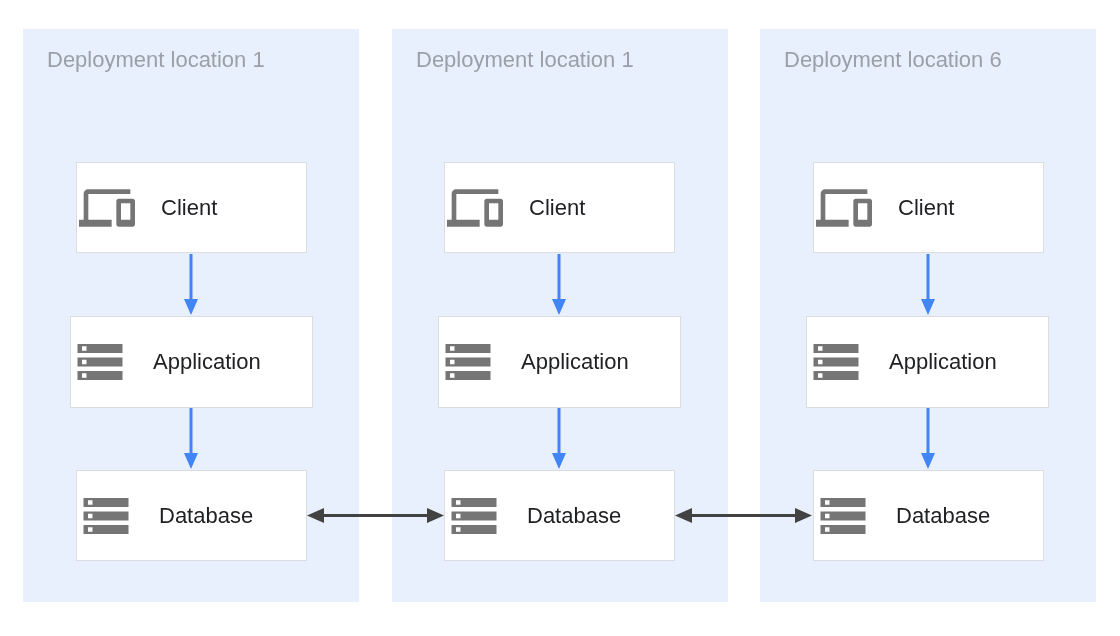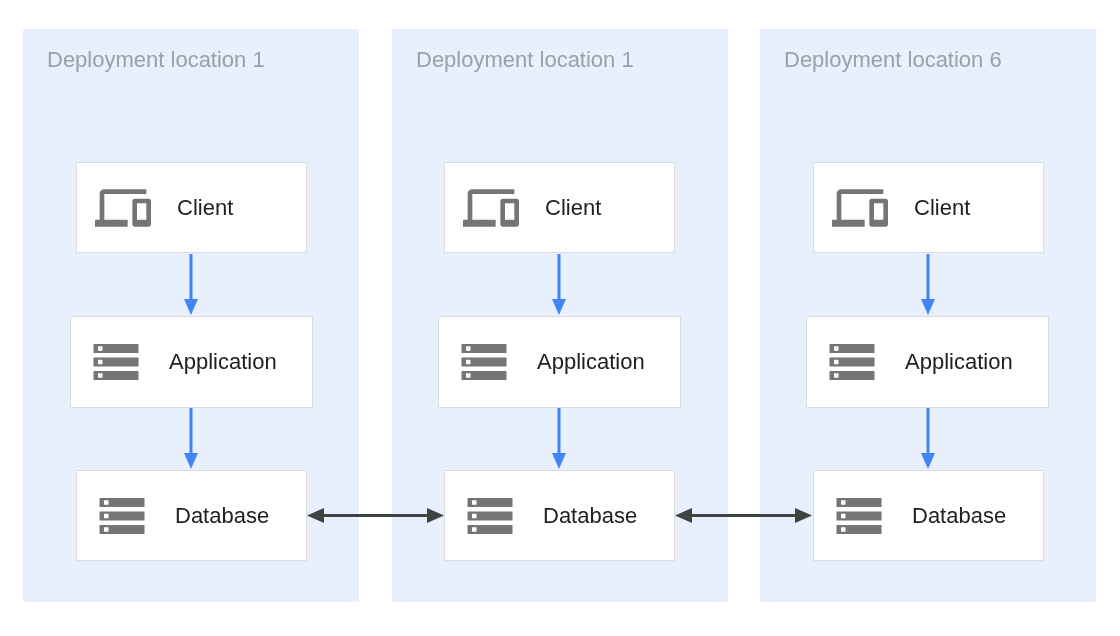--- a/index.html
+++ b/index.html
@@ -21,21 +21,21 @@
     background:var(--panel-bg);
   }
   .panel-header{
     position:absolute;left:24px;top:18px;
     font-size:22px;line-height:26px;color:var(--header-color);
     white-space:nowrap;
   }
   .node{
     position:absolute;background:#ffffff;border:1px solid var(--box-border);
     box-sizing:border-box;display:flex;align-items:center;
-    padding-left:18px;
+    padding-left:2px;
   }
   .node .icon{display:flex;align-items:center;justify-content:center;flex:0 0 auto;}
   .node .icon svg{display:block;}
   .node .icon path{fill:var(--icon-color);}
   .node-label{
     font-size:22px;color:var(--label-color);white-space:nowrap;
     margin-left:26px;
   }
   svg.flow-arrow,svg.repl-arrow{position:absolute;overflow:visible;}
   .flow-line{stroke:var(--flow-color);stroke-width:3;}

